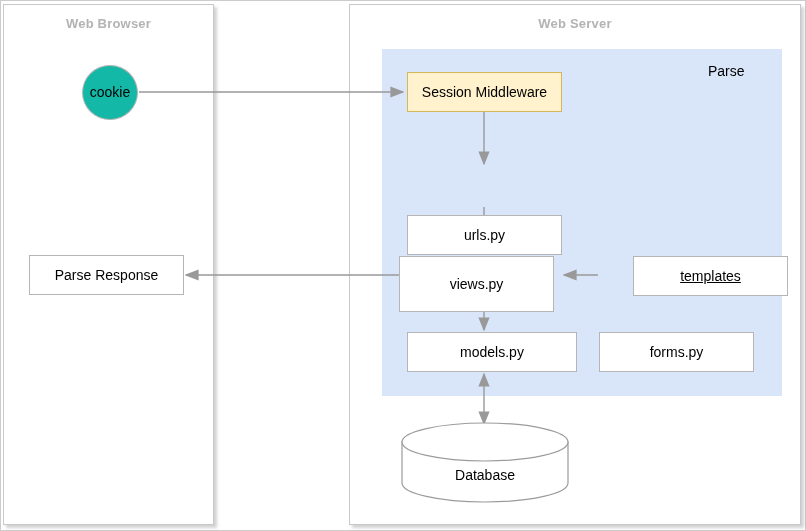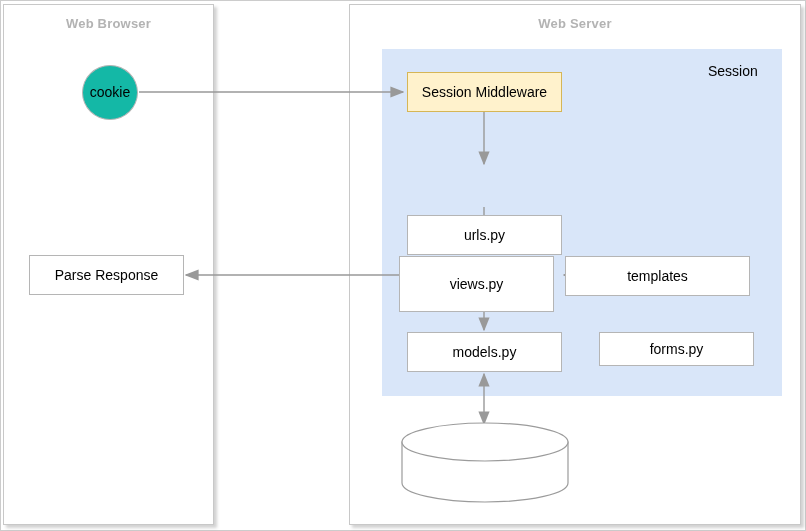--- a/index.html
+++ b/index.html
@@ -89,21 +89,21 @@
   <div class="lane" style="left:2px; top:3px; width:211px; height:521px;">
     <div class="lane-title" style="top:11px;">Web Browser</div>
   </div>
 
   <div class="lane" style="left:348px; top:3px; width:452px; height:521px;">
     <div class="lane-title" style="top:11px;">Web Server</div>
   </div>
 
   <div class="group-django" style="left:381px; top:48px; width:400px; height:347px;">
   </div>
-  <div class="group-label" style="left:707px; top:62px;">Session</div>
+  <div class="group-label" style="left:707px; top:62px;">Parse</div>
 
   <svg class="layer" viewBox="0 0 806 531" xmlns="http://www.w3.org/2000/svg">
     <defs>
       <marker id="arrowEnd" markerWidth="10" markerHeight="8" refX="9" refY="4" orient="auto" markerUnits="strokeWidth">
         <path d="M0,0 L10,4 L0,8 z" fill="#999999"></path>
       </marker>
       <marker id="arrowStart" markerWidth="10" markerHeight="8" refX="1" refY="4" orient="auto" markerUnits="strokeWidth">
         <path d="M10,0 L0,4 L10,8 z" fill="#999999"></path>
       </marker>
     </defs>
@@ -141,26 +141,29 @@
   </div>
 
   <div class="node box" style="left:406px; top:166px; width:155px; height:40px;margin-top:48px;">
     <span>urls.py</span>
   </div>
 
   <div class="node box" style="left:398px; top:255px; width:155px; height:56px;">
     <span>views.py</span>
   </div>
 
-  <div class="node box" style="left:564px; top:255px; width:185px; height:40px;">
+  <div class="node box" style="left:632px; top:255px; width:155px; height:40px;text-decoration:underline;">
     <span>templates</span>
   </div>
 
-  <div class="node box" style="left:406px; top:331px; width:155px; height:40px;">
+  <div class="node box" style="left:406px; top:331px; width:170px; height:40px;">
     <span>models.py</span>
   </div>
 
-  <div class="node box" style="left:598px; top:331px; width:155px; height:34px;">
+  <div class="node box" style="left:598px; top:331px; width:155px; height:40px;">
     <span>forms.py</span>
   </div>
 
+  <div class="db-label" style="left:401px; top:466px; width:166px;">
+    <span>Database</span>
+  </div>
 
 </div>
 
 </body></html>

